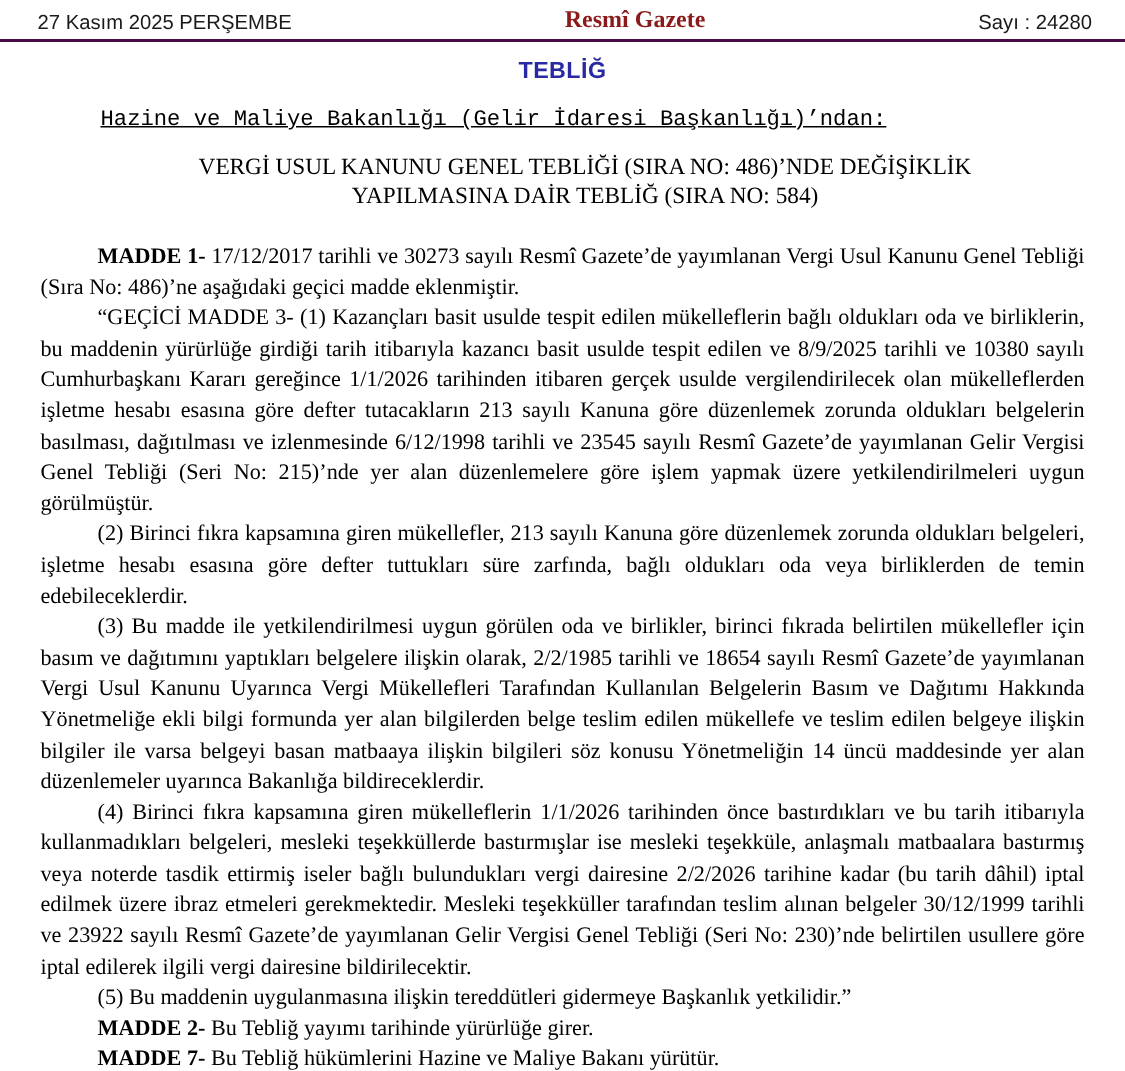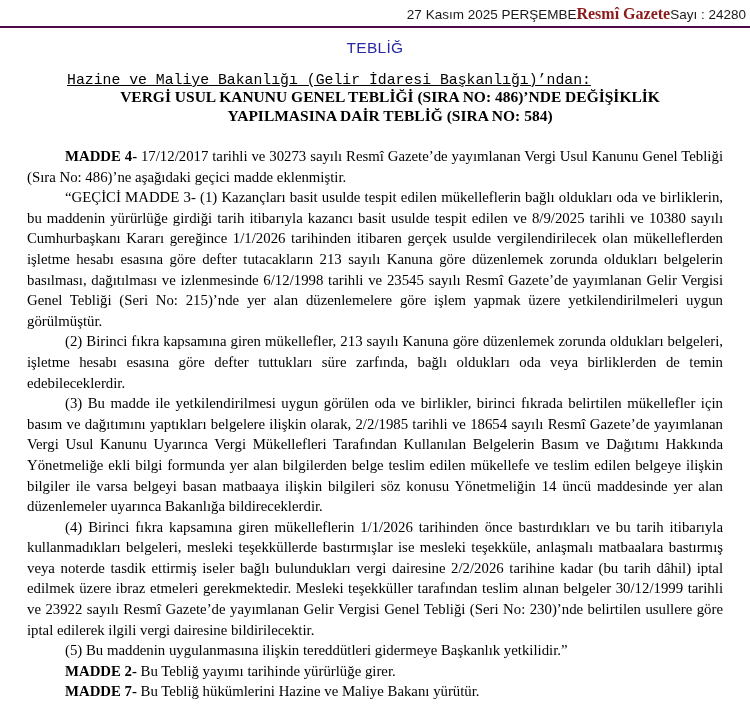--- a/index.html
+++ b/index.html
@@ -4,51 +4,51 @@
 <style>
   html, body { margin:0; padding:0; background:#ffffff; }
   body {
     width:750px; height:714px; overflow:hidden;
     font-family:"Liberation Serif", serif; color:#000;
   }
   .page { width:750px; height:714px; background:#fff; }
 
   
   .masthead {
-    display:flex; justify-content:flex-end; align-items:center;
-    padding:5px 4px 3px 25px;
+    display:flex; justify-content:space-between; align-items:center;
+    padding:5px 22px 3px 25px;
     border-bottom:2px solid #4A0A45;
   }
   .masthead .date, .masthead .issue {
     font-family:"Liberation Sans", sans-serif;
     font-size:13.5px; color:#1a1a1a; white-space:nowrap;
   }
   .masthead .gazette {
     font-size:16px; font-weight:bold; color:#8B1A1A;
     font-family:"Liberation Serif", serif; white-space:nowrap;
   }
 
   
   .section-label {
     text-align:center; margin-top:11px;
     font-family:"Liberation Sans", sans-serif;
-    font-weight:normal; font-size:15.5px; color:#2929A3;
+    font-weight:bold; font-size:15.5px; color:#2929A3;
     letter-spacing:0.3px;
   }
 
   
   .authority {
     margin:15px 27px 0 27px; padding-left:40px;
     font-size:14.8px; text-decoration:underline;font-family:Liberation Mono, monospace;
   }
 
   
   .doc-title {
-    text-align:center; font-weight:bold; font-size:15.5px;
-    line-height:18.5px; margin-top:0;padding-left:30px;
+    text-align:center; font-weight:normal; font-size:15.5px;
+    line-height:18.5px; margin-top:15px;padding-left:30px;
   }
 
   
   .body-text {
     margin:21px 27px 0 27px;
     font-size:14.8px; line-height:20.6px;
     text-align:justify;
   }
   .para { text-indent:38px; }
   .lead { font-weight:bold; }
@@ -67,21 +67,21 @@
   <div class="section-label">TEBLİĞ</div>
 
   <div class="authority">Hazine ve Maliye Bakanlığı (Gelir İdaresi Başkanlığı)’ndan:</div>
 
   <div class="doc-title">
     <div>VERGİ USUL KANUNU GENEL TEBLİĞİ (SIRA NO: 486)’NDE DEĞİŞİKLİK</div>
     <div>YAPILMASINA DAİR TEBLİĞ (SIRA NO: 584)</div>
   </div>
 
   <div class="body-text">
-    <div class="para"><span class="lead">MADDE 4-</span><span> 17/12/2017 tarihli ve 30273 sayılı Resmî Gazete’de yayımlanan Vergi Usul Kanunu Genel Tebliği (Sıra No: 486)’ne aşağıdaki geçici madde eklenmiştir.</span></div>
+    <div class="para"><span class="lead">MADDE 1-</span><span> 17/12/2017 tarihli ve 30273 sayılı Resmî Gazete’de yayımlanan Vergi Usul Kanunu Genel Tebliği (Sıra No: 486)’ne aşağıdaki geçici madde eklenmiştir.</span></div>
     <div class="para"><span class="lead"></span><span>“GEÇİCİ MADDE 3- (1) Kazançları basit usulde tespit edilen mükelleflerin bağlı oldukları oda ve birliklerin, bu maddenin yürürlüğe girdiği tarih itibarıyla kazancı basit usulde tespit edilen ve 8/9/2025 tarihli ve 10380 sayılı Cumhurbaşkanı Kararı gereğince 1/1/2026 tarihinden itibaren gerçek usulde vergilendirilecek olan mükelleflerden işletme hesabı esasına göre defter tutacakların 213 sayılı Kanuna göre düzenlemek zorunda oldukları belgelerin basılması, dağıtılması ve izlenmesinde 6/12/1998 tarihli ve 23545 sayılı Resmî Gazete’de yayımlanan Gelir Vergisi Genel Tebliği (Seri No: 215)’nde yer alan düzenlemelere göre işlem yapmak üzere yetkilendirilmeleri uygun görülmüştür.</span></div>
     <div class="para"><span class="lead"></span><span>(2) Birinci fıkra kapsamına giren mükellefler, 213 sayılı Kanuna göre düzenlemek zorunda oldukları belgeleri, işletme hesabı esasına göre defter tuttukları süre zarfında, bağlı oldukları oda veya birliklerden de temin edebileceklerdir.</span></div>
     <div class="para"><span class="lead"></span><span>(3) Bu madde ile yetkilendirilmesi uygun görülen oda ve birlikler, birinci fıkrada belirtilen mükellefler için basım ve dağıtımını yaptıkları belgelere ilişkin olarak, 2/2/1985 tarihli ve 18654 sayılı Resmî Gazete’de yayımlanan Vergi Usul Kanunu Uyarınca Vergi Mükellefleri Tarafından Kullanılan Belgelerin Basım ve Dağıtımı Hakkında Yönetmeliğe ekli bilgi formunda yer alan bilgilerden belge teslim edilen mükellefe ve teslim edilen belgeye ilişkin bilgiler ile varsa belgeyi basan matbaaya ilişkin bilgileri söz konusu Yönetmeliğin 14 üncü maddesinde yer alan düzenlemeler uyarınca Bakanlığa bildireceklerdir.</span></div>
     <div class="para"><span class="lead"></span><span>(4) Birinci fıkra kapsamına giren mükelleflerin 1/1/2026 tarihinden önce bastırdıkları ve bu tarih itibarıyla kullanmadıkları belgeleri, mesleki teşekküllerde bastırmışlar ise mesleki teşekküle, anlaşmalı matbaalara bastırmış veya noterde tasdik ettirmiş iseler bağlı bulundukları vergi dairesine 2/2/2026 tarihine kadar (bu tarih dâhil) iptal edilmek üzere ibraz etmeleri gerekmektedir. Mesleki teşekküller tarafından teslim alınan belgeler 30/12/1999 tarihli ve 23922 sayılı Resmî Gazete’de yayımlanan Gelir Vergisi Genel Tebliği (Seri No: 230)’nde belirtilen usullere göre iptal edilerek ilgili vergi dairesine bildirilecektir.</span></div>
     <div class="para"><span class="lead"></span><span>(5) Bu maddenin uygulanmasına ilişkin tereddütleri gidermeye Başkanlık yetkilidir.”</span></div>
     <div class="para"><span class="lead">MADDE 2-</span><span> Bu Tebliğ yayımı tarihinde yürürlüğe girer.</span></div>
     <div class="para"><span class="lead">MADDE 7-</span><span> Bu Tebliğ hükümlerini Hazine ve Maliye Bakanı yürütür.</span></div>
   </div>
 
 </div>

